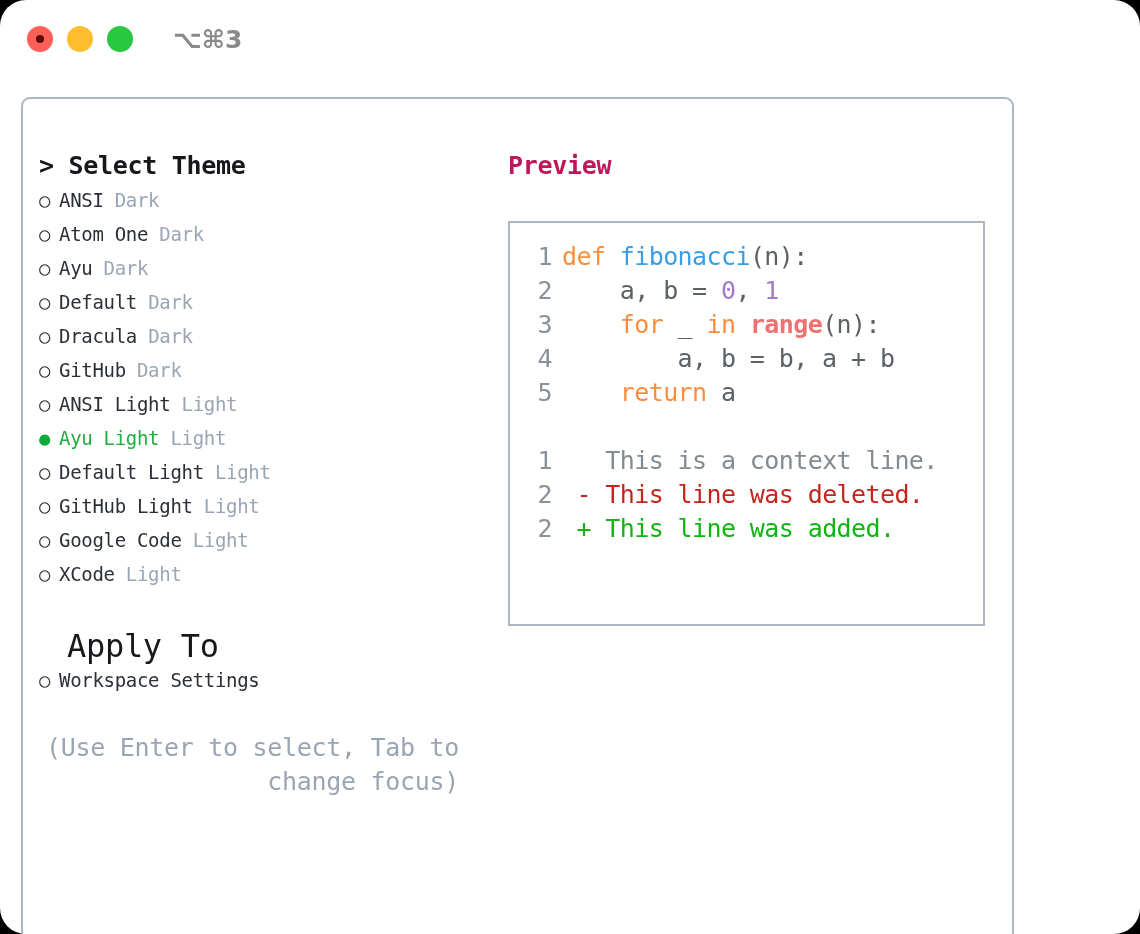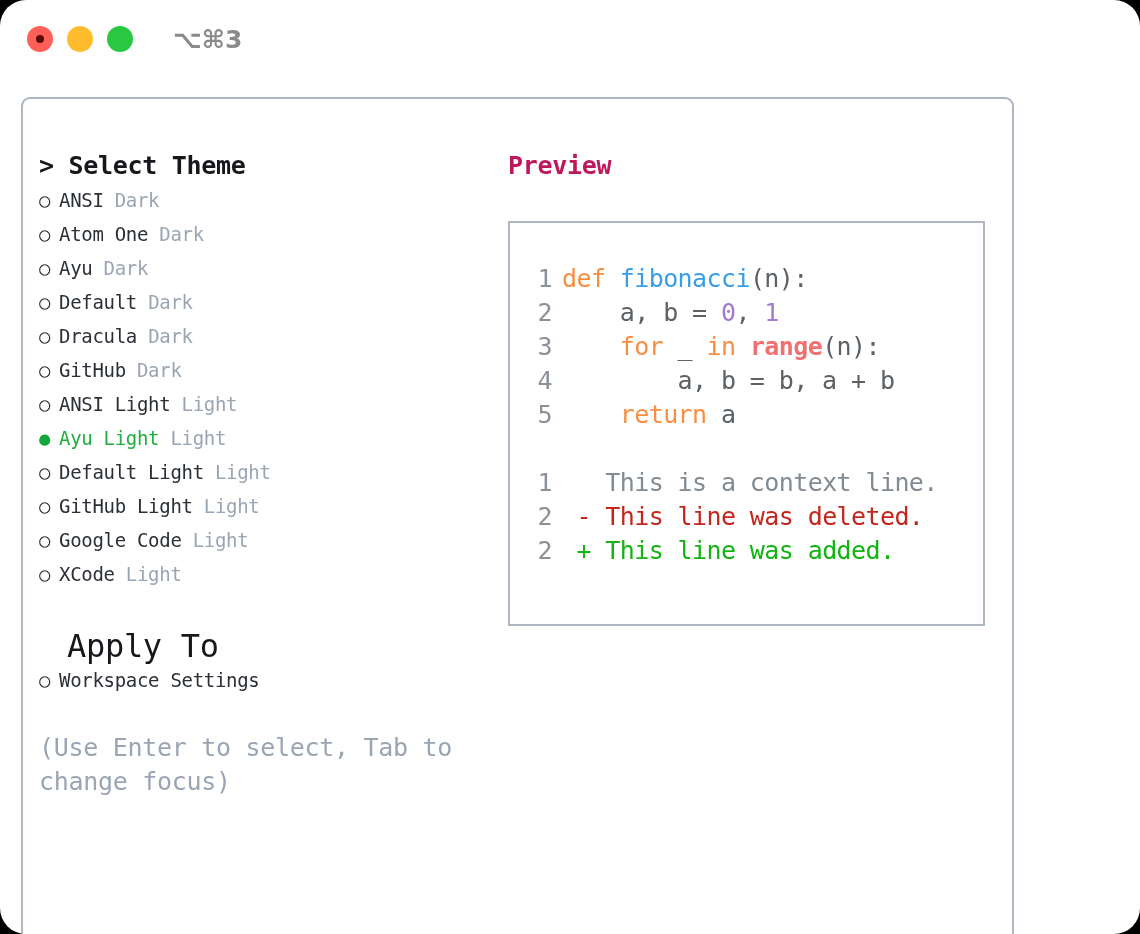--- a/index.html
+++ b/index.html
@@ -129,20 +129,21 @@
     padding-left: 28px;
   }
 
   #hint {
     margin-top: 34px;
     font-size: 25px;
     line-height: 34px;
     color: #9aa5b4;
     width: 420px;
     letter-spacing: -0.3px;
+    text-align: right;
   }
 
   
   #right-col {
     flex: 1 1 auto;
     padding-top: 50px;
     padding-left: 20px;
     box-sizing: border-box;
   }
   #preview-title {
@@ -152,21 +153,21 @@
     line-height: 34px;
     letter-spacing: -0.3px;
   }
   #preview-box {
     margin-top: 38px;
     width: 477px;
     height: 405px;
     border: 2px solid #aeb6c2;
     box-sizing: border-box;
     background: #ffffff;
-    padding: 39px 0 0 14px;
+    padding: 17px 0 0 14px;
   }
 
   .code-line {
     font-size: 25px;
     line-height: 34px;
     white-space: pre;
     letter-spacing: -0.6px;
   }
   .ln {
     display: inline-block;

